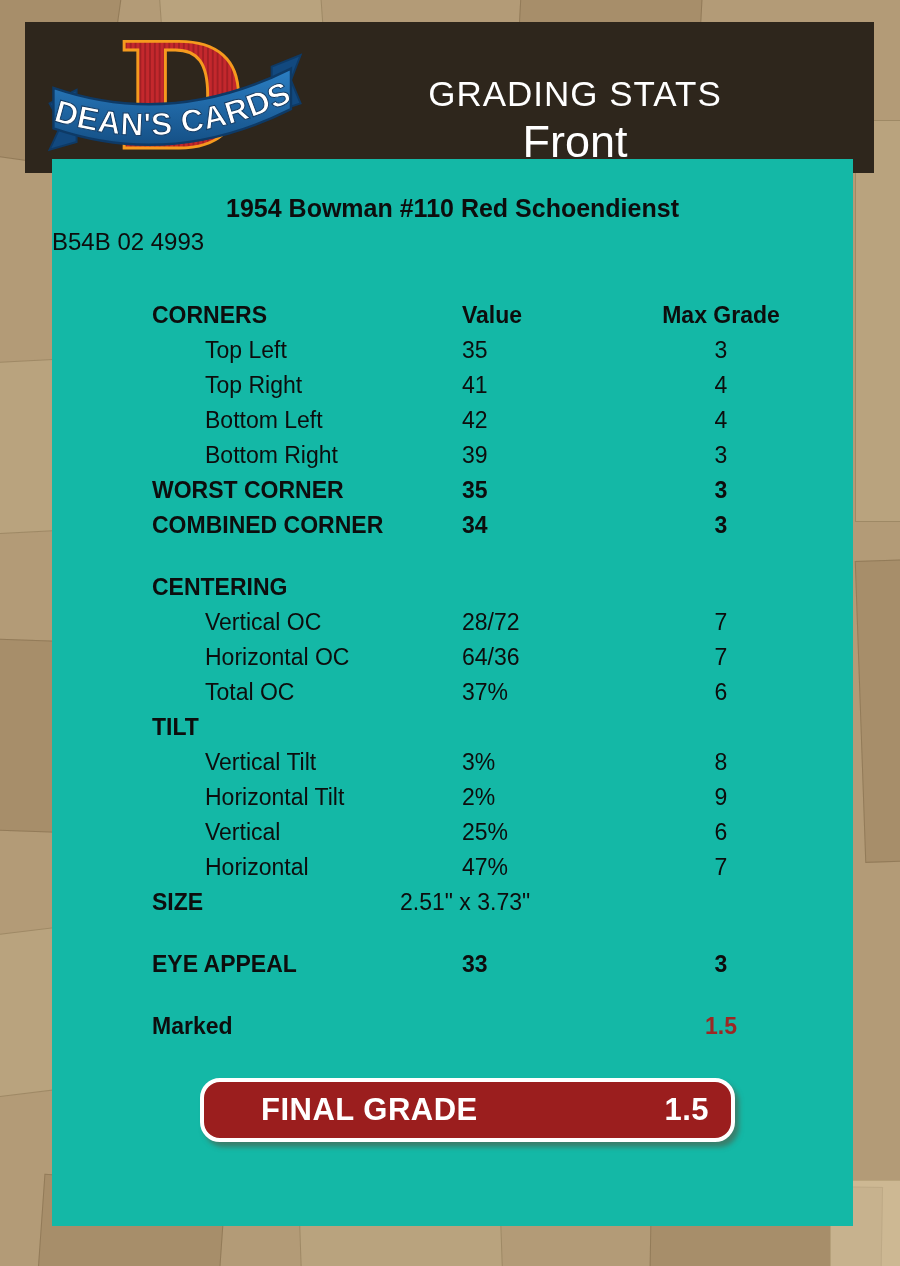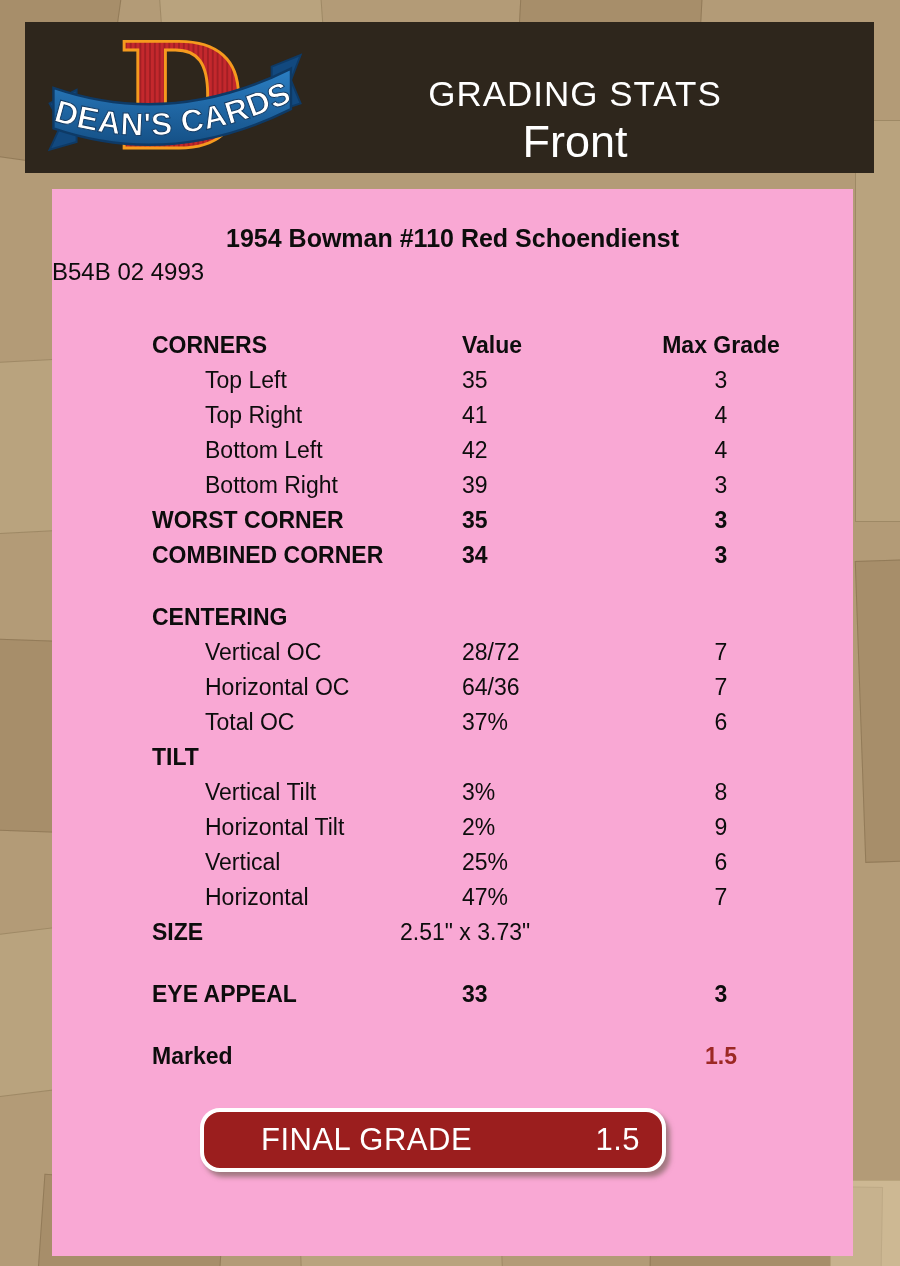--- a/index.html
+++ b/index.html
@@ -33,47 +33,47 @@
     position:absolute;left:25px;top:22px;width:849px;height:151px;
     background:#2e261c;
   }
   .logo{position:absolute;left:18px;top:6px;width:270px;height:140px;}
   .header-titles{position:absolute;left:270px;top:48px;width:560px;text-align:center;color:#ffffff;}
   .header-title{font-size:35px;letter-spacing:1px;line-height:48px;}
   .header-subtitle{font-size:45px;line-height:48px;}
 
   
   .panel{
-    position:absolute;left:52px;top:189px;width:801px;height:1067px;
-    background:#f9a8d4;color:#0d0d0d;
+    position:absolute;left:52px;top:159px;width:801px;height:1067px;
+    background:#14b8a6;color:#0d0d0d;
   }
   .card-title{margin-top:33px;text-align:center;font-size:25px;font-weight:bold;line-height:32px;}
   .card-serial{font-size:24px;line-height:36px;}
 
   
   .stats-table{position:absolute;left:100px;top:139px;width:643px;}
   .row{display:flex;height:35px;line-height:35px;font-size:23px;}
   .row.gap{margin-top:27px;}
   .row.bold .cell-label,.row.bold .cell-value,.row.bold .cell-max{font-weight:bold;}
   .cell-label{width:310px;}
   .row.indent .cell-label{padding-left:53px;width:257px;font-weight:normal;}
   .cell-value{width:185px;}
   .cell-max{width:148px;text-align:center;}
   .row.size-row .cell-value{transform:translateX(-62px);font-weight:normal;}
   .row.max-maroon .cell-max{color:#9c2824;font-weight:bold;}
 
   
   .final-grade{
-    position:absolute;left:148px;top:919px;width:466px;height:64px;
+    position:absolute;left:148px;top:919px;width:535px;height:64px;
     background:#9b1e1e;border:4px solid #ffffff;border-radius:20px;
     box-sizing:border-box;
     box-shadow:4px 5px 5px rgba(90,80,60,.55);
     display:flex;align-items:center;justify-content:space-between;
     padding-left:57px;padding-right:22px;
-    color:#ffffff;font-size:31px;font-weight:normal;letter-spacing:.5px;
+    color:#ffffff;font-size:31px;font-weight:bold;letter-spacing:.5px;
   }
 </style>
 </head>
 <body>
 
 <div class="page">
 
   <div class="bg-card dark"></div>
   <div class="bg-card"></div>
   <div class="bg-card dark"></div>

